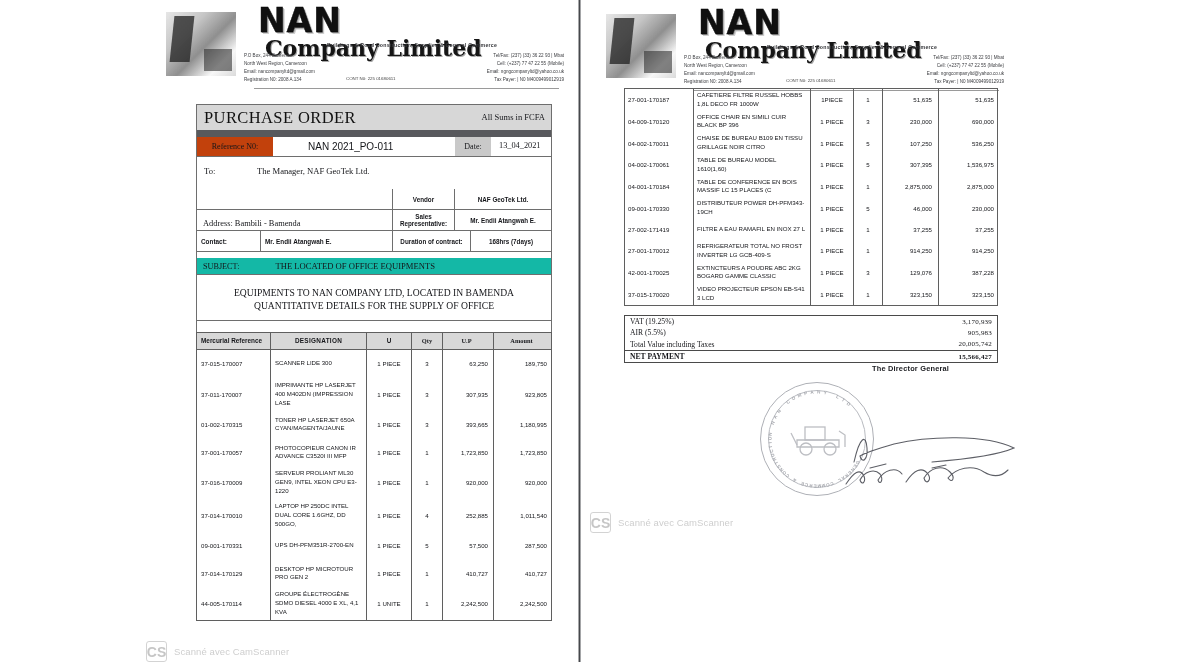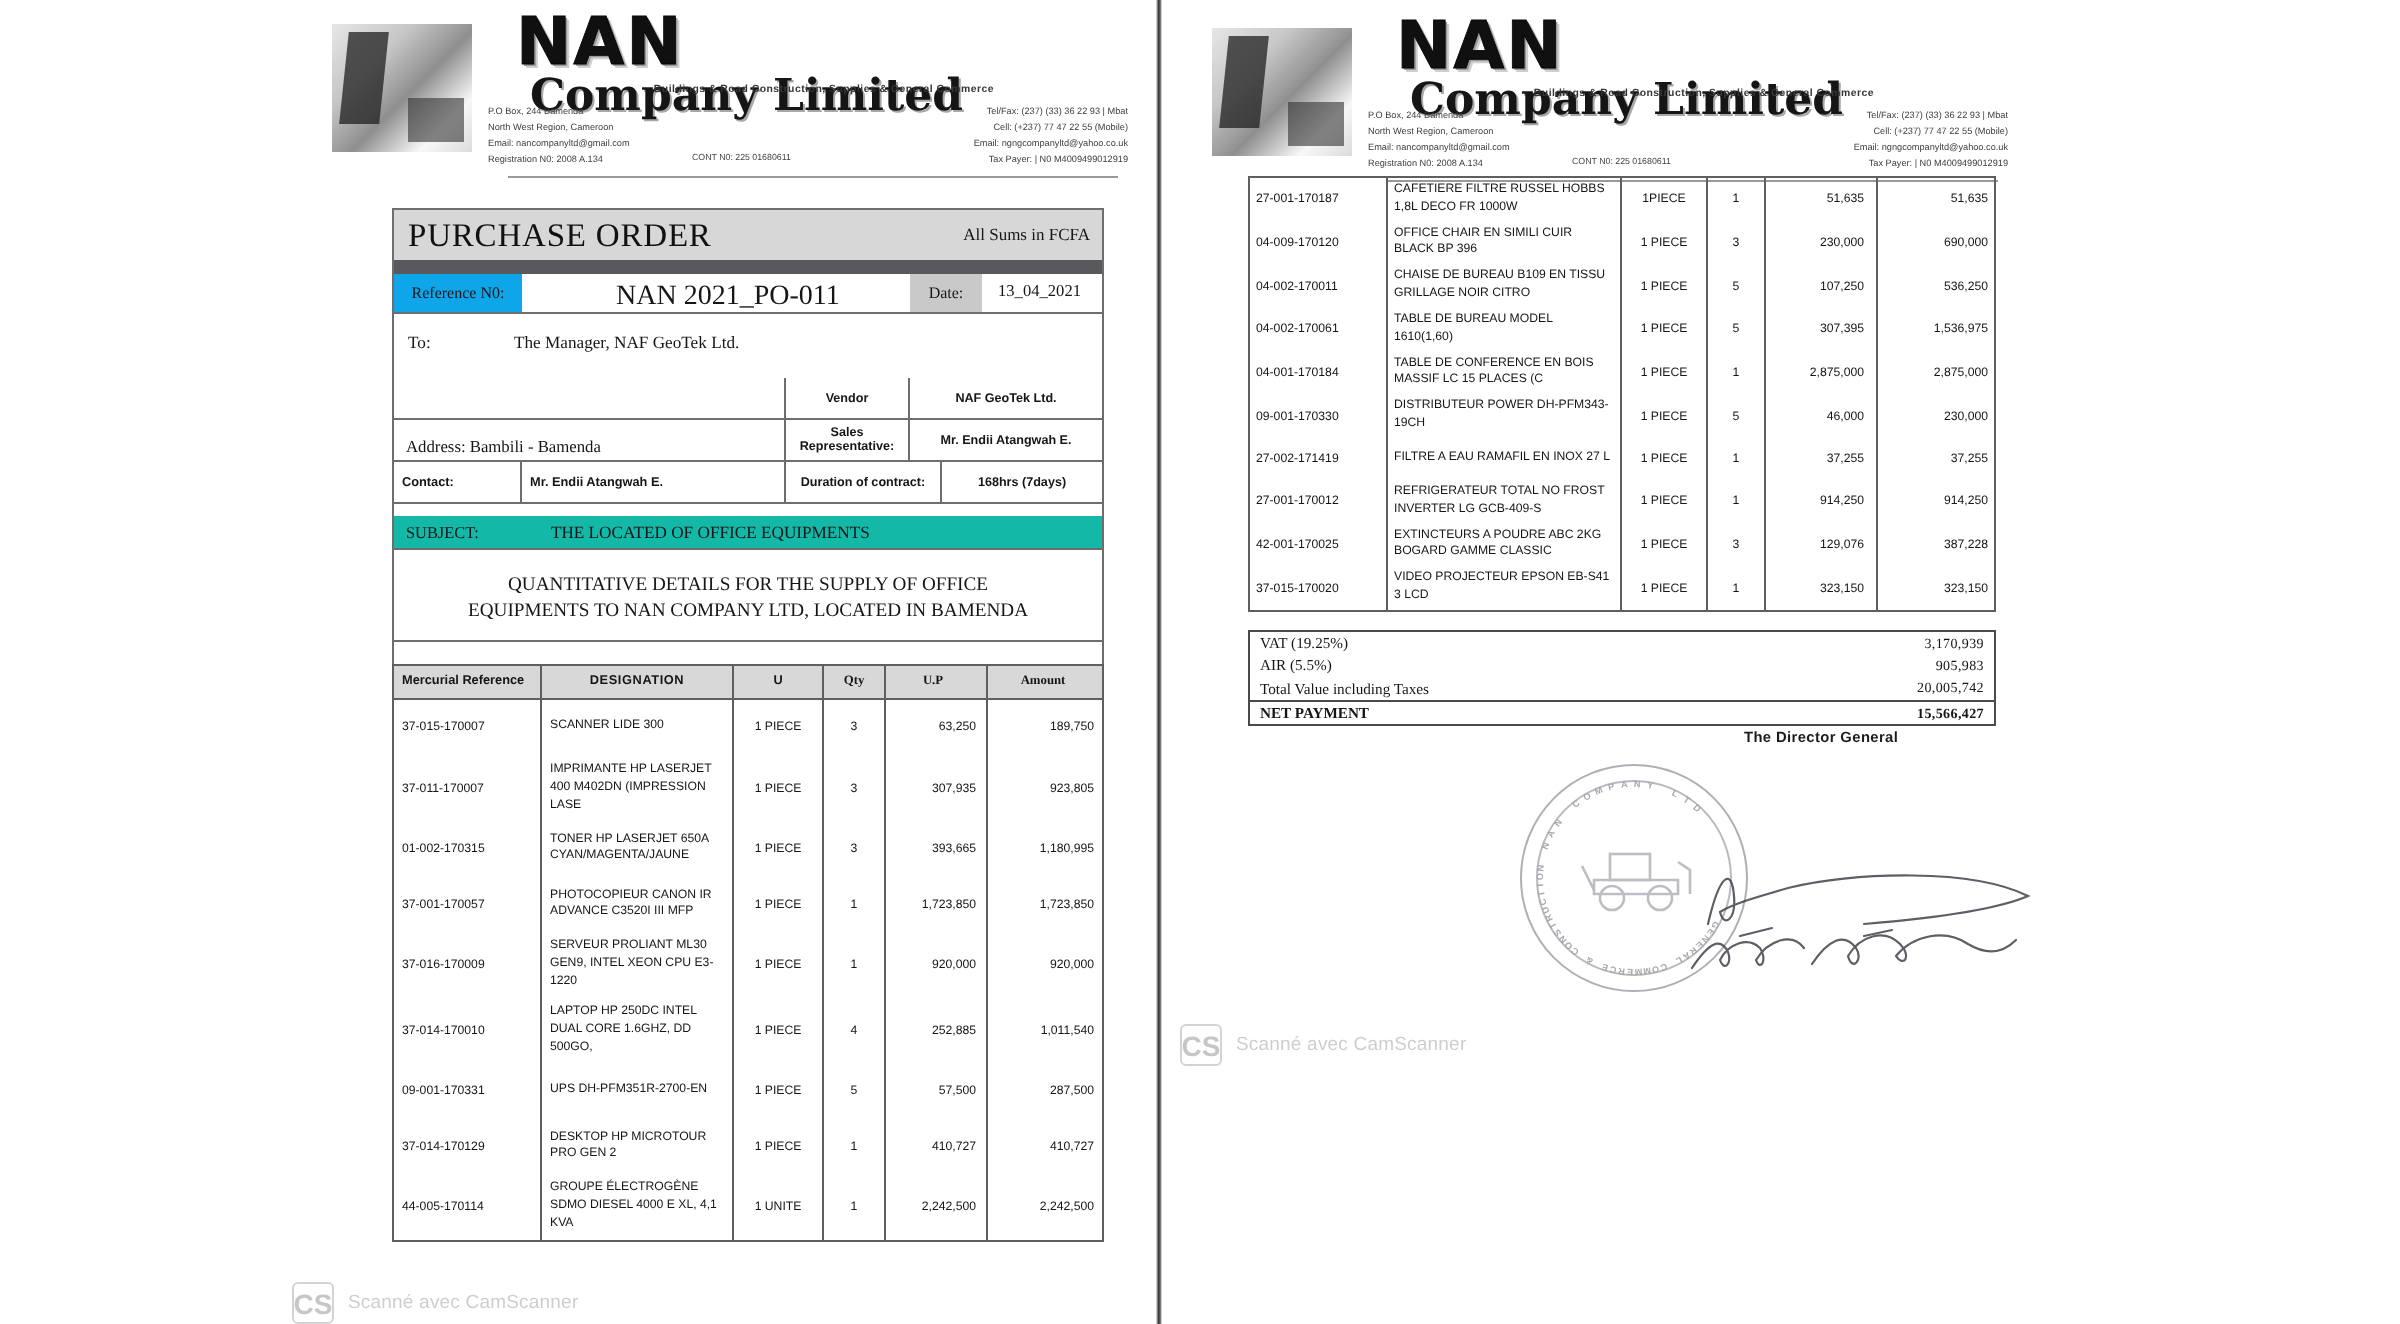--- a/index.html
+++ b/index.html
@@ -52,24 +52,24 @@
   .po-band{position:relative;height:25px;background:#d7d7d7;
     border:1px solid #6e6e6e;border-bottom:none;display:flex;align-items:center;}
   .po-title{font-family:"Liberation Serif",serif;font-size:16.5px;letter-spacing:.4px;
     margin-left:7px;color:#111;}
   .po-nb{position:absolute;right:78px;top:7px;font-family:"Liberation Serif",serif;font-size:8.5px;margin-top:29px;}
   .po-fcfa{position:absolute;right:6px;top:7px;font-family:"Liberation Serif",serif;font-size:8.5px;}
   .dark-band{height:7px;background:#58595d;border-left:1px solid #6e6e6e;border-right:1px solid #6e6e6e;}
 
   .ref-row{position:relative;height:19px;border:1px solid #6e6e6e;border-top:none;
     background:#fff;}
-  .ref-lbl{position:absolute;left:0;top:0;width:64px;height:100%;background:#0ea5e9;
+  .ref-lbl{position:absolute;left:0;top:0;width:76px;height:100%;background:#c2410c;
     font-family:"Liberation Serif",serif;font-size:8px;display:flex;align-items:center;
     justify-content:center;}
-  .ref-val{position:absolute;left:90px;top:4px;font-family:Liberation Serif, serif;font-size:14px;padding-left:21px;}
+  .ref-val{position:absolute;left:90px;top:4px;font-family:Liberation Sans, sans-serif;font-size:10px;padding-left:21px;}
   .date-lbl{position:absolute;left:258px;top:0;width:36px;height:100%;background:#c9c9c9;
     font-family:"Liberation Serif",serif;font-size:8px;display:flex;align-items:center;
     justify-content:center;}
   .date-val{position:absolute;left:302px;top:4px;font-family:"Liberation Serif",serif;font-size:8.3px;}
 
   .to-block{position:relative;border-left:1px solid #6e6e6e;border-right:1px solid #6e6e6e;
     height:32px;}
   .to-lbl{position:absolute;left:7px;top:9px;font-family:"Liberation Serif",serif;font-size:8.6px;}
   .to-val{position:absolute;left:60px;top:9px;font-family:"Liberation Serif",serif;font-size:8.6px;}
 
@@ -231,22 +231,22 @@
   </div>
 
   <div class="spacer-band"></div>
   <div class="subj-wrap">
     <div class="subj-k">SUBJECT:</div>
     <div class="subj-v">THE LOCATED OF OFFICE EQUIPMENTS</div>
   </div>
   <div class="spacer-band"></div>
 
   <div class="quant">
+    <div>EQUIPMENTS TO NAN COMPANY LTD, LOCATED IN BAMENDA</div>
     <div>QUANTITATIVE DETAILS FOR THE SUPPLY OF OFFICE</div>
-    <div>EQUIPMENTS TO NAN COMPANY LTD, LOCATED IN BAMENDA</div>
   </div>
 
   <div class="gap"></div>
 
   <table class="items">
     <thead>
       <tr>
         <th class="c-ref">Mercurial Reference</th>
         <th class="th-des">DESIGNATION</th>
         <th class="c-u">U</th>

